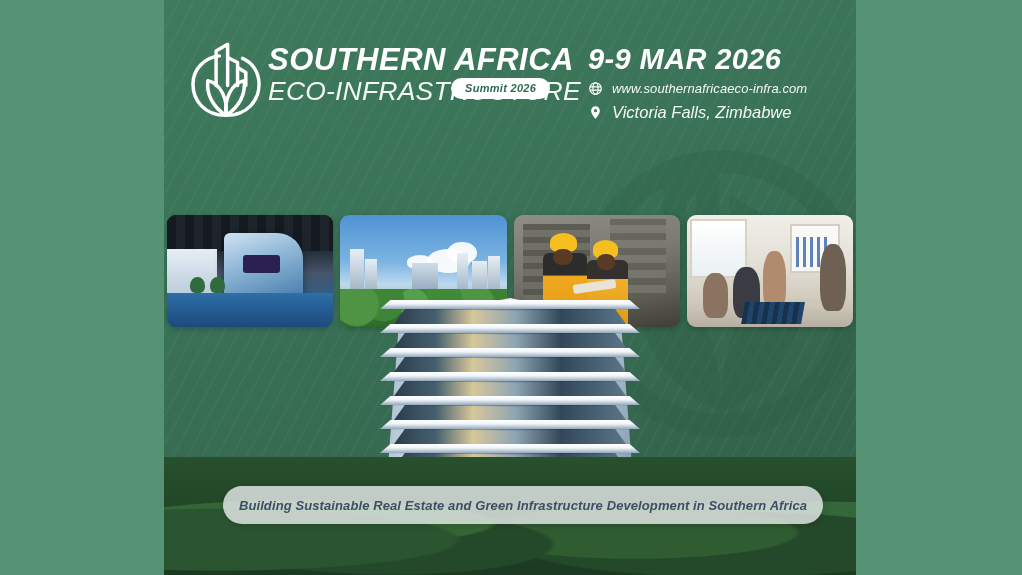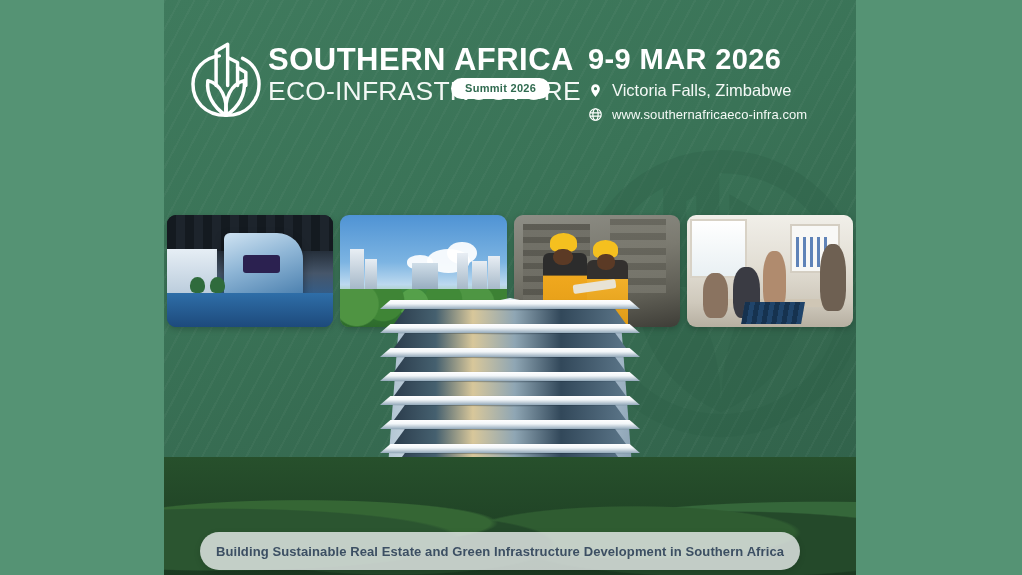--- a/index.html
+++ b/index.html
@@ -2,21 +2,21 @@
 <html><head>
 <meta charset="utf-8">
 <title>Southern Africa Eco-Infrastructure Summit 2026</title>
 <style>
   * { margin:0; padding:0; box-sizing:border-box; }
   html, body {
     width:1022px; height:575px; overflow:hidden;
     font-family:"Liberation Sans", sans-serif;
     background:#539172;
   }
-  #stage { position:relative; width:1022px; height:457px; background:#eab308; }
+  #stage { position:relative; width:1022px; height:457px; background:#eab308;font-style:italic; }
 
   
   .margin-strip { position:absolute; top:0; height:575px; background:#559374; }
   .margin-left  { left:0; width:164px; }
   .margin-right { right:0; width:166px; }
 
   
   #poster {
     position:absolute; left:164px; top:0; width:692px; height:575px;
     overflow:hidden;
@@ -204,26 +204,25 @@
     background:linear-gradient(180deg,#2d3b47 0%,#3d4b56 22%,#c8a261 48%,#e0bf80 70%,#8e7346 100%);
     clip-path:polygon(4% 0%, 50% -14%, 96% 0%, 98% 100%, 2% 100%);
   }
   .tower .podium .mullions {
     position:absolute; inset:26% 6% 0 6%;
     background:repeating-linear-gradient(90deg, rgba(40,30,15,.55) 0 2px, transparent 2px 9px);
   }
 
   
   .tagline {
-    position:absolute; left:36px; top:486px; width:600px; height:38px;
+    position:absolute; left:59px; top:486px; width:600px; height:38px;
     background:rgba(234,238,238,.80);
     border-radius:999px;
     display:flex; align-items:center; justify-content:center;
     box-shadow:0 2px 6px rgba(0,0,0,.14);
-    margin-top:46px;
   }
   .tagline-text {
     font-size:13px; font-weight:bold; color:#3c4f63; letter-spacing:.1px;
     white-space:nowrap;
   }
 </style>
 </head>
 <body>
 
 <div id="stage">
@@ -264,36 +263,36 @@
         <div class="title-sub">ECO-INFRASTRUCTURE</div>
       </div>
 
       <div class="summit-badge">Summit 2026</div>
 
       <div class="info-block">
         <div class="date-line">9-9 MAR 2026</div>
 
         <div class="info-row">
           <span class="ico">
-            <svg viewBox="0 0 24 24" fill="#ffffff">
-              <path d="M12 2C8.1 2 5 5.1 5 9c0 5.2 7 13 7 13s7-7.8 7-13c0-3.9-3.1-7-7-7zm0 9.5A2.5 2.5 0 1 1 12 6.5a2.5 2.5 0 0 1 0 5z"></path>
-            </svg>
-          </span>
-          <span class="venue-text">Victoria Falls, Zimbabwe</span>
-        </div>
-
-        <div class="info-row">
-          <span class="ico">
             <svg viewBox="0 0 24 24" fill="none" stroke="#ffffff" stroke-width="1.9">
               <circle cx="12" cy="12" r="9.2"></circle>
               <ellipse cx="12" cy="12" rx="4.2" ry="9.2"></ellipse>
               <path d="M3 9.4h18M3 14.6h18"></path>
             </svg>
           </span>
           <span class="url-text">www.southernafricaeco-infra.com</span>
+        </div>
+
+        <div class="info-row">
+          <span class="ico">
+            <svg viewBox="0 0 24 24" fill="#ffffff">
+              <path d="M12 2C8.1 2 5 5.1 5 9c0 5.2 7 13 7 13s7-7.8 7-13c0-3.9-3.1-7-7-7zm0 9.5A2.5 2.5 0 1 1 12 6.5a2.5 2.5 0 0 1 0 5z"></path>
+            </svg>
+          </span>
+          <span class="venue-text">Victoria Falls, Zimbabwe</span>
         </div>
       </div>
     </div>
 
     <div class="photo-strip">
 
       <div class="photo-card">
         <div class="ph ph-expo">
           <div class="ceil"></div>
             <div class="wallL"></div>

